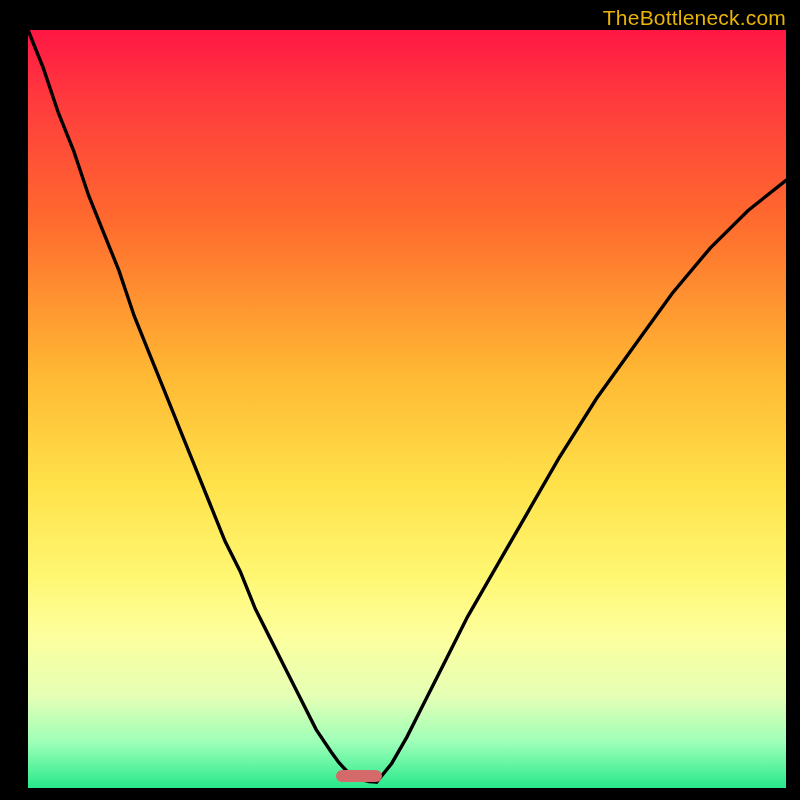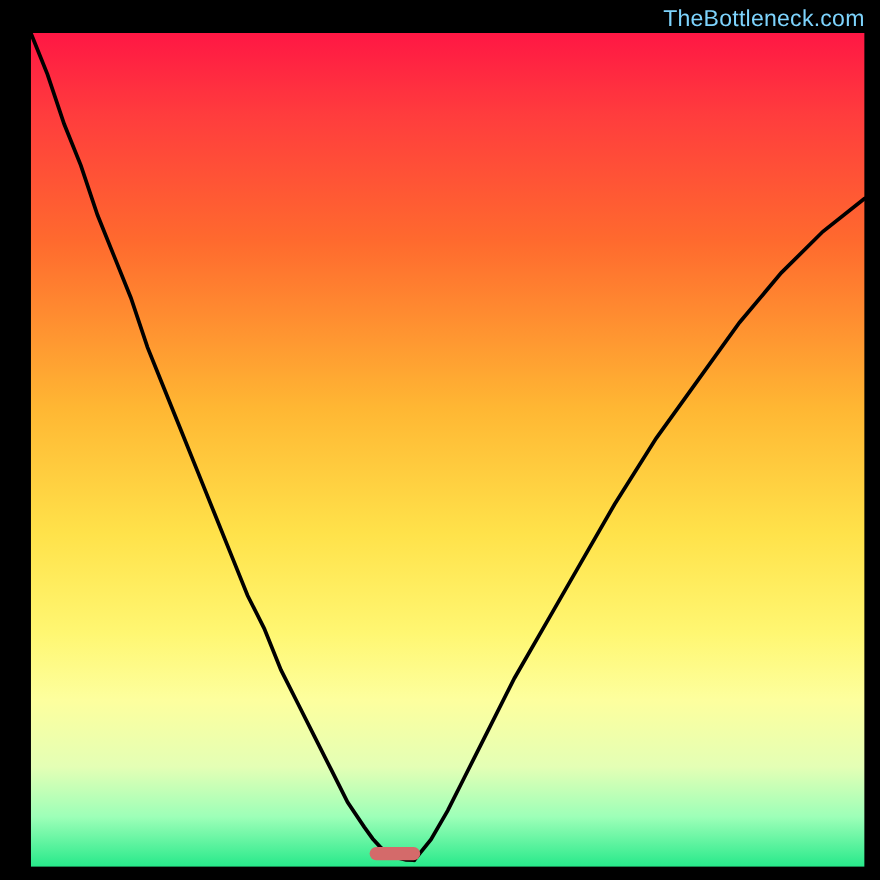--- a/index.html
+++ b/index.html
@@ -28,21 +28,21 @@
     position: absolute;
     inset: 0;
     width: 100%;
     height: 100%;
     overflow: visible;
   }
   .watermark {
     position: absolute;
     top: 6px;
     right: 14px;
-    color: #7dd3fc;
+    color: #eab308;
     font-size: 21px;
     font-weight: 400;
     letter-spacing: 0.2px;
     margin-left: 26px;
   }
   .marker {
     position: absolute;
     border-radius: 6px;
   }
 </style>

